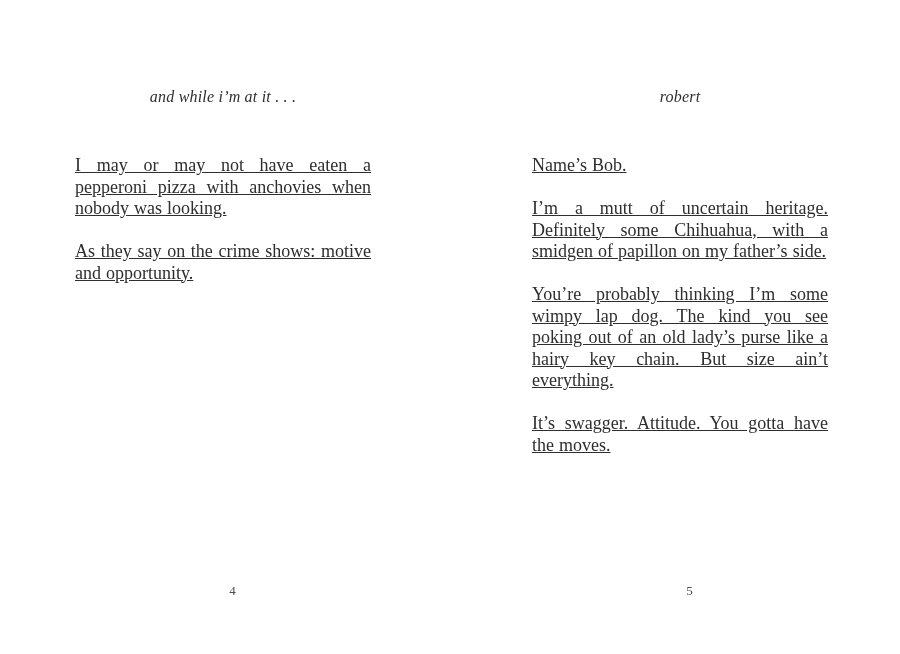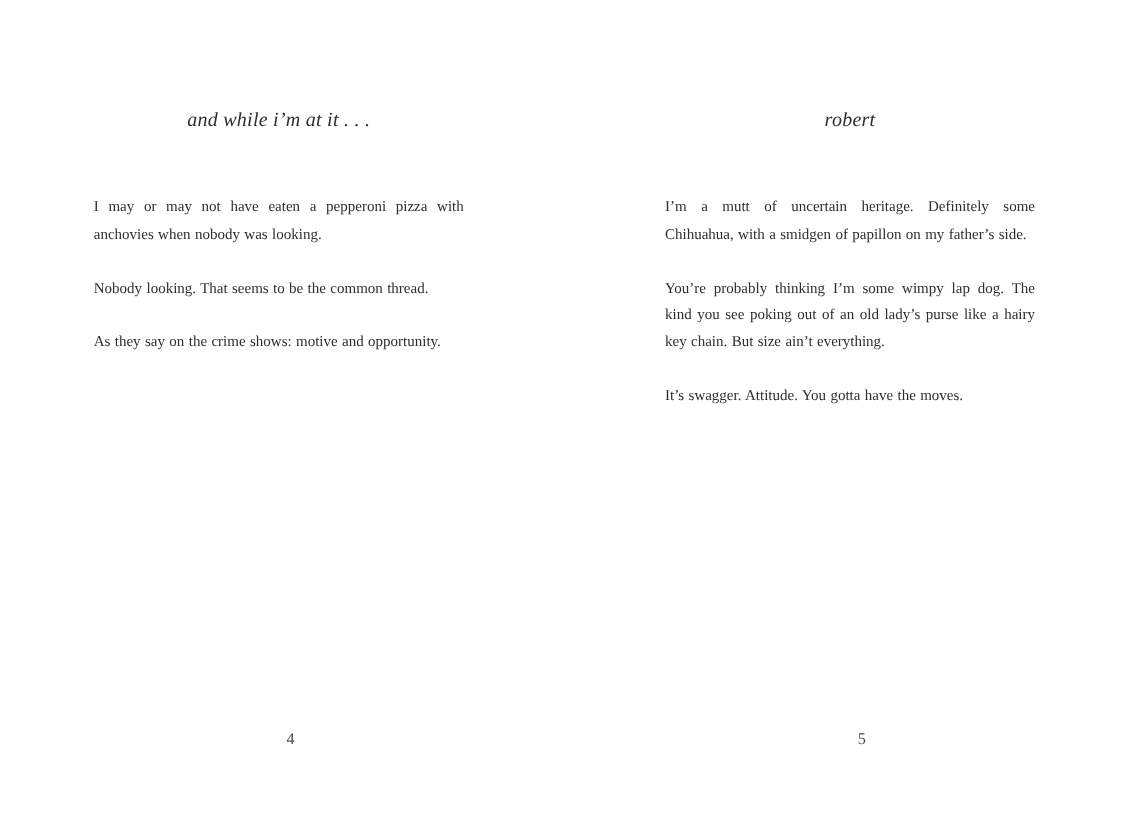--- a/index.html
+++ b/index.html
@@ -33,26 +33,27 @@
   .running-head {
     text-align: center;
     font-style: italic;
     font-size: 16px;
     line-height: 22px;
     letter-spacing: 0.2px;
     color: var(--text);
   }
   .body-text {
     margin-top: 47px;
-    font-size: 12px;
+    font-size: 18px;
     line-height: 21.5px;
     text-align: justify;
     hyphens: auto;
     -webkit-hyphens: auto;
     word-spacing: 0.5px;
+    text-decoration: underline;
   }
   .para { margin: 0 0 21.5px 0; }
   .para .em { font-style: italic; }
   .folio {
     position: absolute;
     top: 583px;
     font-size: 13px;
     line-height: 15px;
     text-align: center;
     color: var(--folio);
@@ -62,29 +63,29 @@
 </style>
 </head>
 <body>
 
 <div class="spread">
 
   <div class="page page-left">
     <div class="running-head">and while i’m at it . . .</div>
     <div class="body-text">
         <p class="para"><span>I may or may not have eaten a pepperoni pizza with anchovies when nobody was looking.</span></p>
-        <p class="para"><span>Nobody looking. That seems to be the common thread.</span></p>
         <p class="para"><span>As they say on the crime shows: motive and opportunity.</span></p>
       </div>
     <div class="folio">4</div>
   </div>
 
   <div class="page page-right">
     <div class="running-head">robert</div>
     <div class="body-text">
+        <p class="para"><span>Name’s Bob.</span></p>
         <p class="para"><span>I’m a mutt of uncertain heritage. Definitely some Chihuahua, with a smidgen of papillon on my father’s side.</span></p>
         <p class="para"><span>You’re probably thinking I’m some wimpy lap dog. The kind you see poking out of an old lady’s purse like a hairy key chain. But size ain’t everything.</span></p>
         <p class="para"><span>It’s swagger. Attitude. You gotta have the moves.</span></p>
       </div>
     <div class="folio">5</div>
   </div>
 
 </div>
 
 </body></html>

